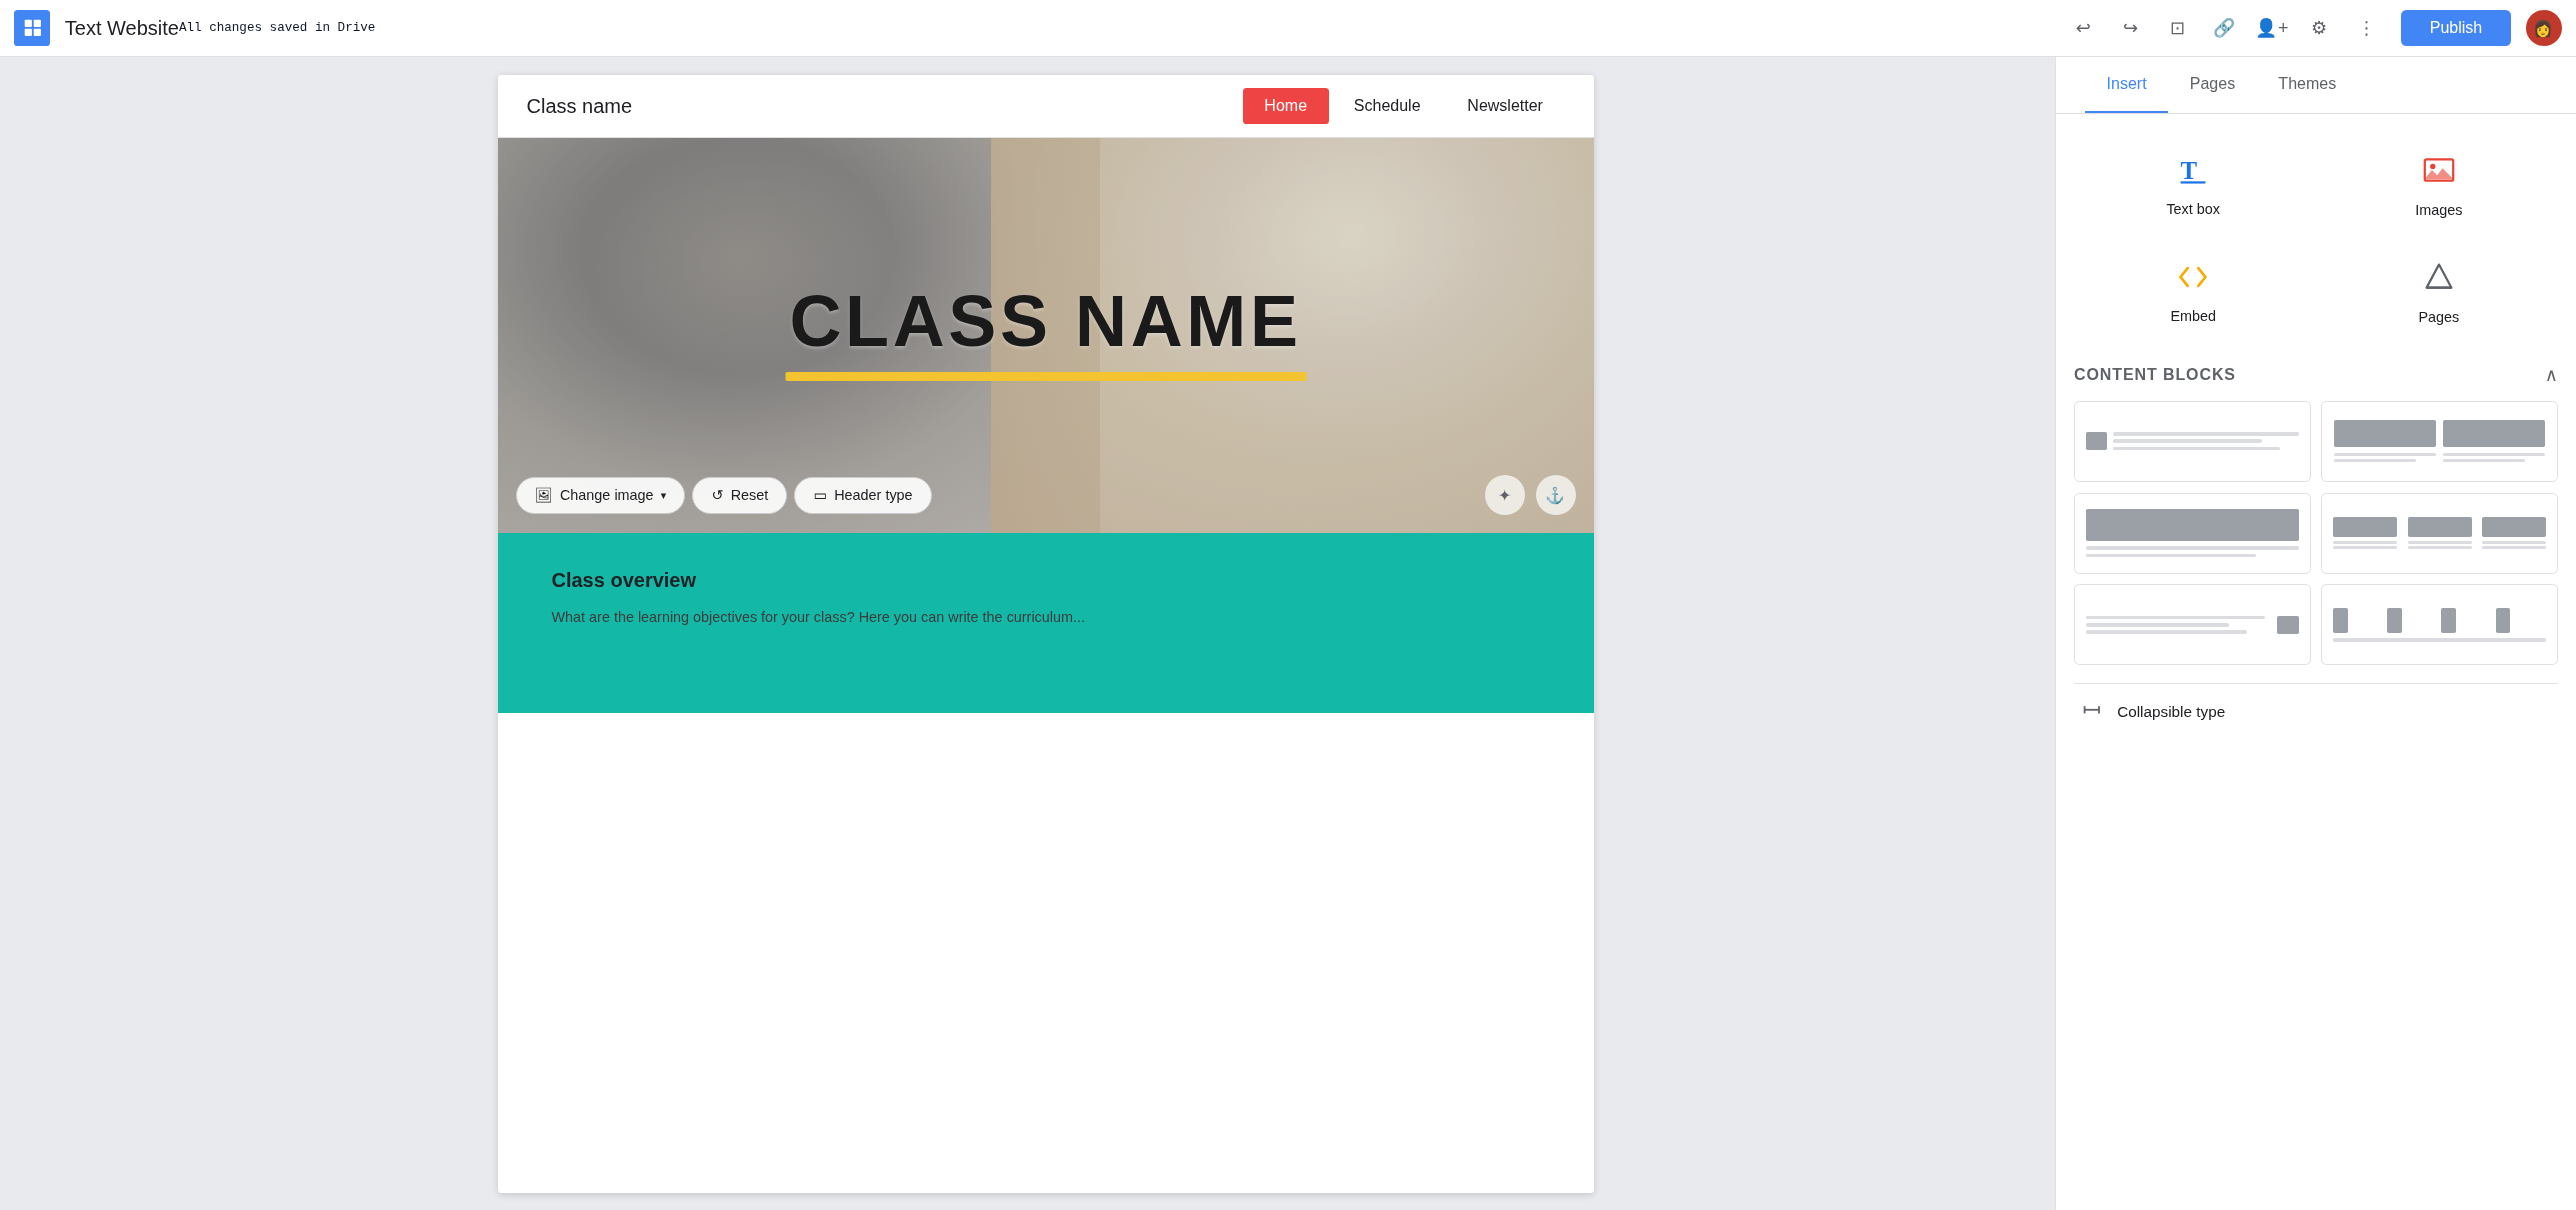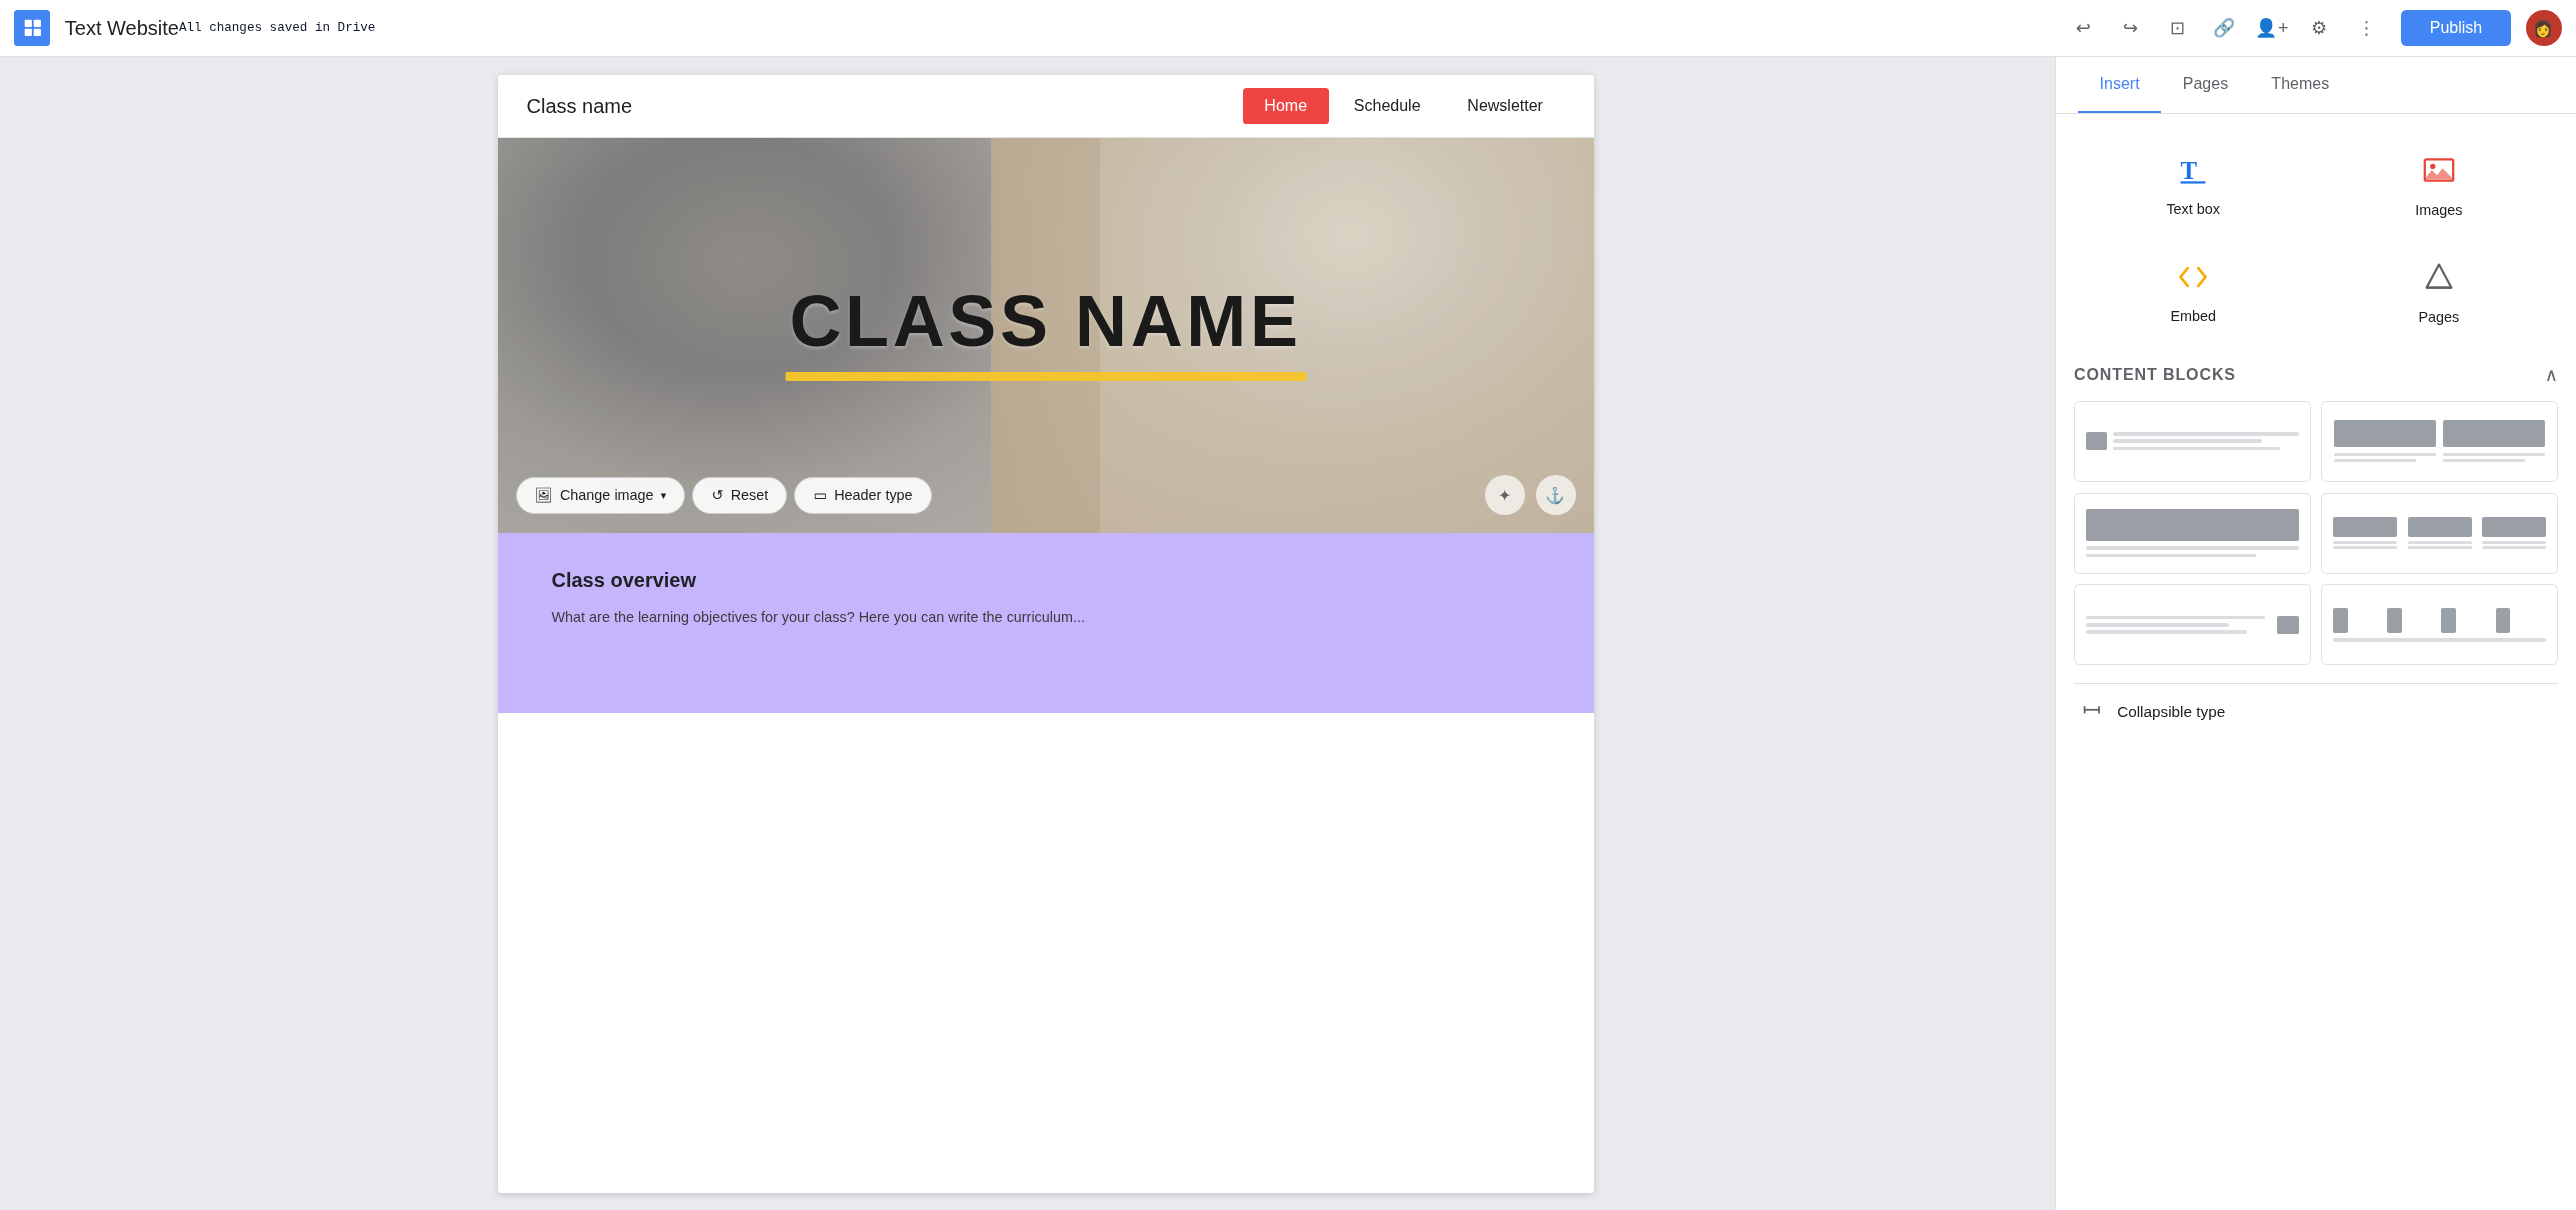--- a/index.html
+++ b/index.html
@@ -225,21 +225,21 @@
       border: none;
       border-radius: 50%;
       width: 40px; height: 40px;
       cursor: pointer;
       display: flex; align-items: center; justify-content: center;
       font-size: 16px; color: #5f6368;
     }
 
     
     .yellow-section {
-      background: #c4b5fd;
+      background: #14b8a6;
       padding: 36px 54px;
       min-height: 180px;
     }
     .overview-title {
       font-size: 20px;
       font-weight: 700;
       color: #202124;
       margin-bottom: 14.4px;
     }
     .overview-text {
@@ -255,21 +255,21 @@
       border-left: 0.9px solid #e0e0e0;
       display: flex;
       flex-direction: column;
       flex-shrink: 0;
     }
 
     
     .panel-tabs {
       display: flex;
       border-bottom: 0.9px solid #e0e0e0;
-      padding: 0 22px;
+      padding: 0 29px;
     }
     .panel-tab {
       padding: 18px 21.6px;
       font-size: 16px;
       cursor: pointer;
       color: #5f6368;
       border-bottom: 2.7px solid transparent;
       font-weight: 500;
     }
     .panel-tab.active {

